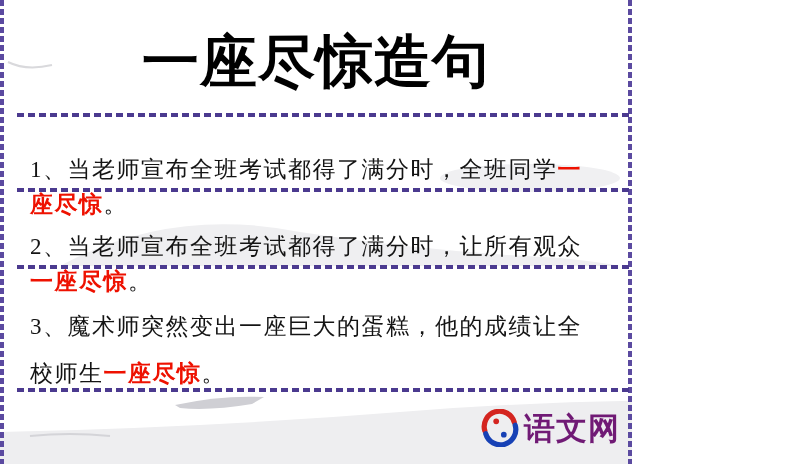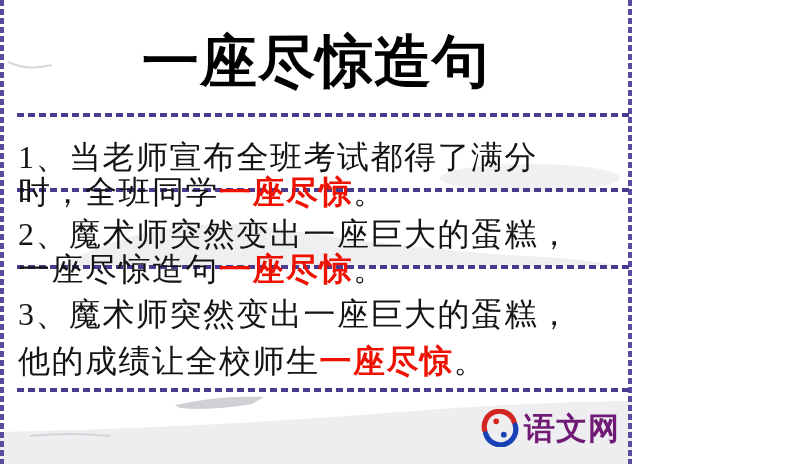--- a/index.html
+++ b/index.html
@@ -21,22 +21,22 @@
     font-size:57px;font-weight:bold;color:#000000;
     letter-spacing:1px;
     font-family:"Liberation Serif", serif;
   }
   .divider{
     position:absolute;left:17px;width:770px;height:4px;
     background:repeating-linear-gradient(90deg,#4b3a8f 0 7px,transparent 7px 11px);
   }
   .d1{top:113px;} .d2{top:188px;} .d3{top:265px;} .d4{top:388px;}
   .sentence{
-    position:absolute;left:18px;right:28px;margin:0;
-    font-size:32px;line-height:35px;color:#141414;
+    position:absolute;left:18px;right:28px;margin:12px;
+    font-size:23px;line-height:35px;color:#141414;
     letter-spacing:1.5px;
     font-family:"Liberation Serif", serif;
   }
   .s1{top:140px;}
   .s2{top:217px;}
   .s3{top:291px;line-height:47px;}
   .hl{color:#ee1100;font-weight:bold;}
   .logo{
     position:absolute;right:12px;top:409px;
     display:flex;align-items:center;gap:5px;
@@ -70,21 +70,21 @@
 
   <h1 class="title">一座尽惊造句</h1>
 
   <div class="divider d1"></div>
   <div class="divider d2"></div>
   <div class="divider d3"></div>
   <div class="divider d4"></div>
 
   <p class="sentence s1"><span>1、</span><span>当老师宣布全班考试都得了满分时，全班同学</span><span class="hl">一座尽惊</span><span>。</span></p>
 
-  <p class="sentence s2"><span>2、</span><span>魔术师突然变出一座巨大的蛋糕，一座尽惊造句</span><span class="hl">一座尽惊</span><span>。</span></p>
+  <p class="sentence s2"><span>2、</span><span>当老师宣布全班考试都得了满分时，让所有观众</span><span class="hl">一座尽惊</span><span>。</span></p>
 
   <p class="sentence s3"><span>3、</span><span>魔术师突然变出一座巨大的蛋糕，他的成绩让全校师生</span><span class="hl">一座尽惊</span><span>。</span></p>
 
   <div class="logo">
     <svg width="38" height="38" viewBox="0 0 40 40" xmlns="http://www.w3.org/2000/svg">
       <path d="M4 23 A 16 16 0 0 1 35 14" fill="none" stroke="#d42520" stroke-width="5.5" stroke-linecap="round"></path>
       <path d="M36 17 A 16 16 0 0 1 5 26" fill="none" stroke="#1741b5" stroke-width="5.5" stroke-linecap="round"></path>
       <circle cx="16" cy="13" r="3" fill="#d42520"></circle>
       <circle cx="24" cy="27" r="3" fill="#1741b5"></circle>
     </svg>

